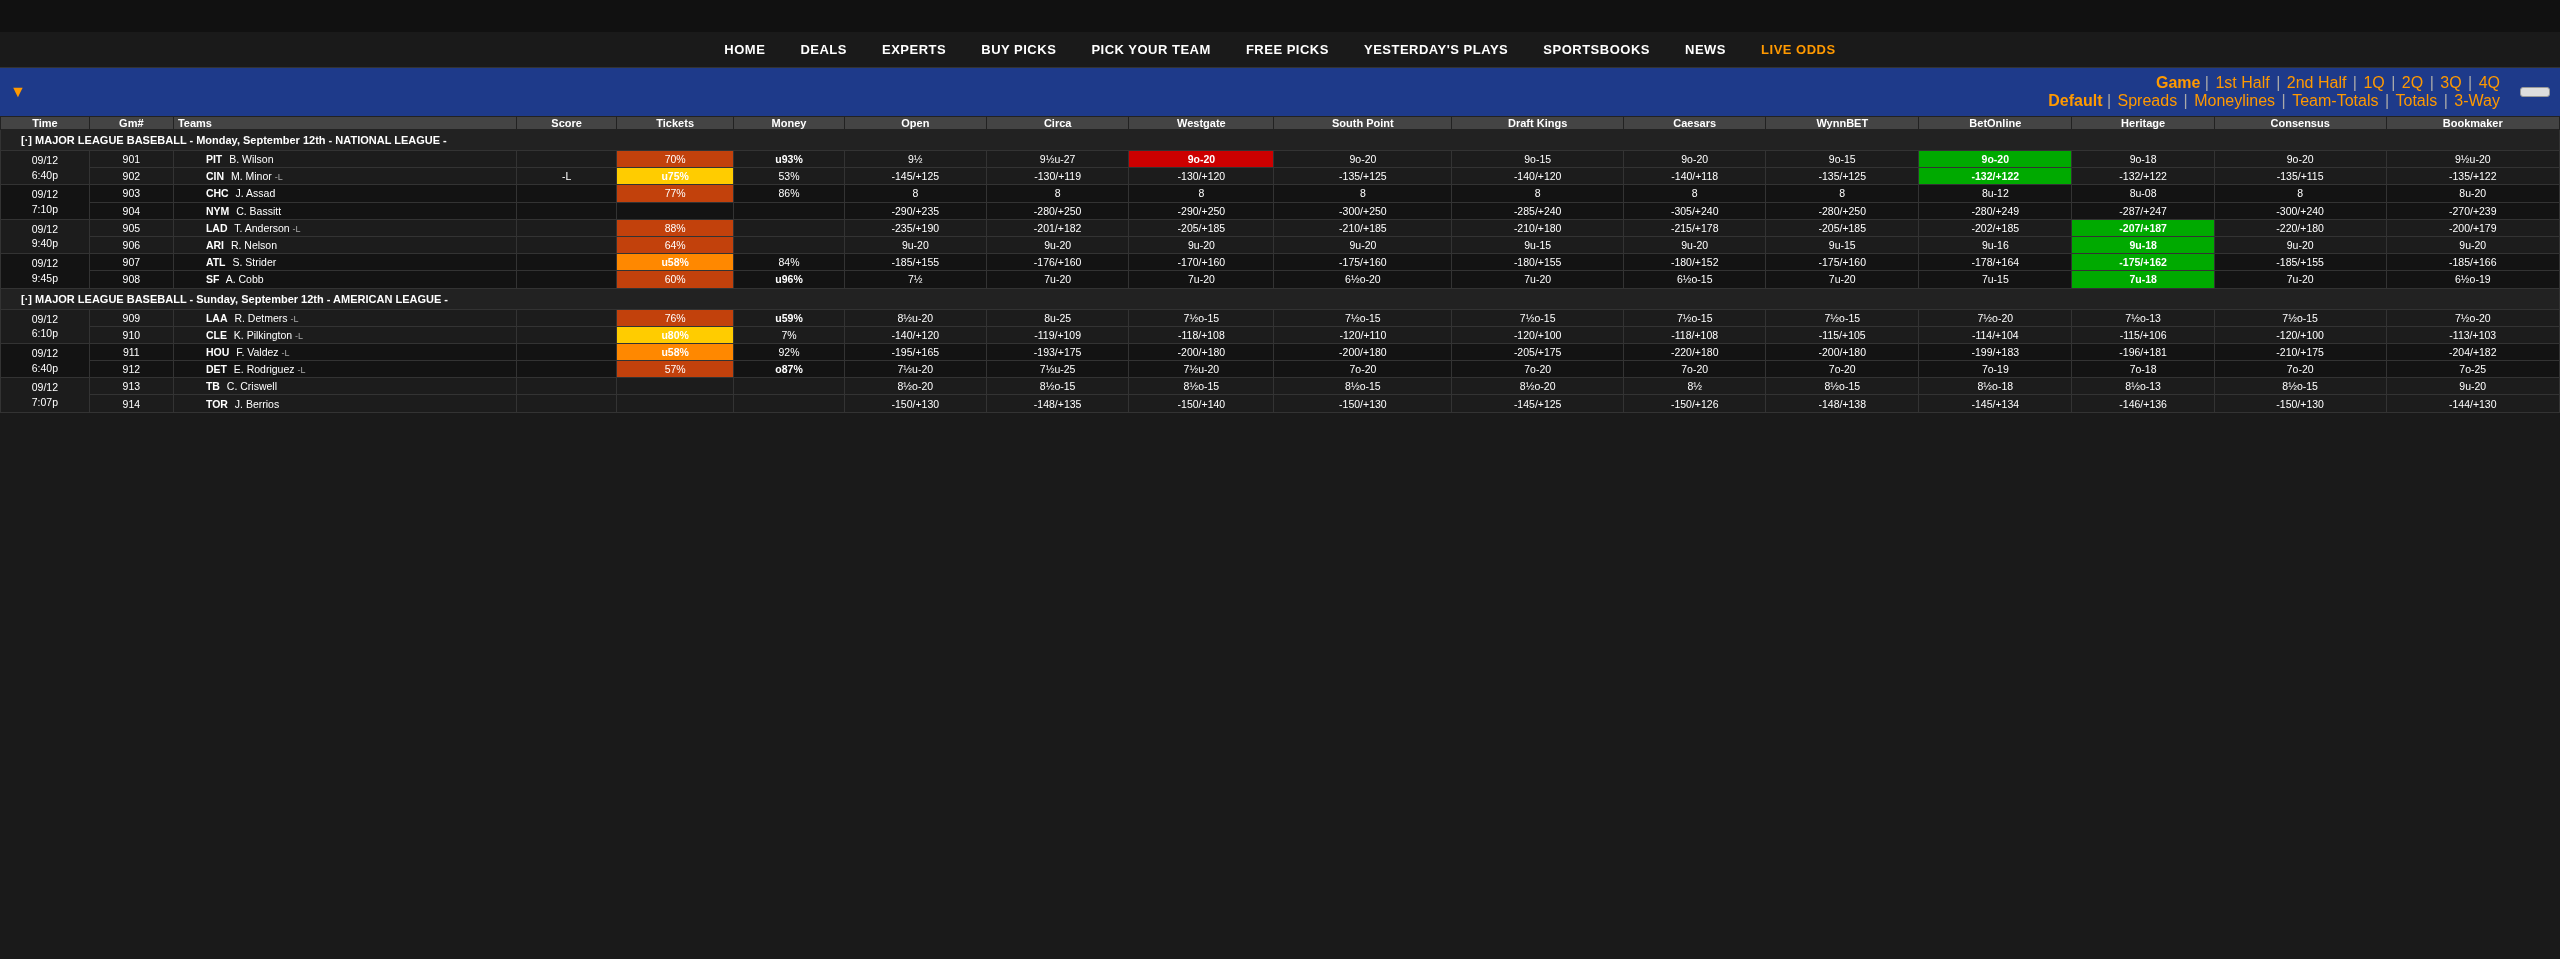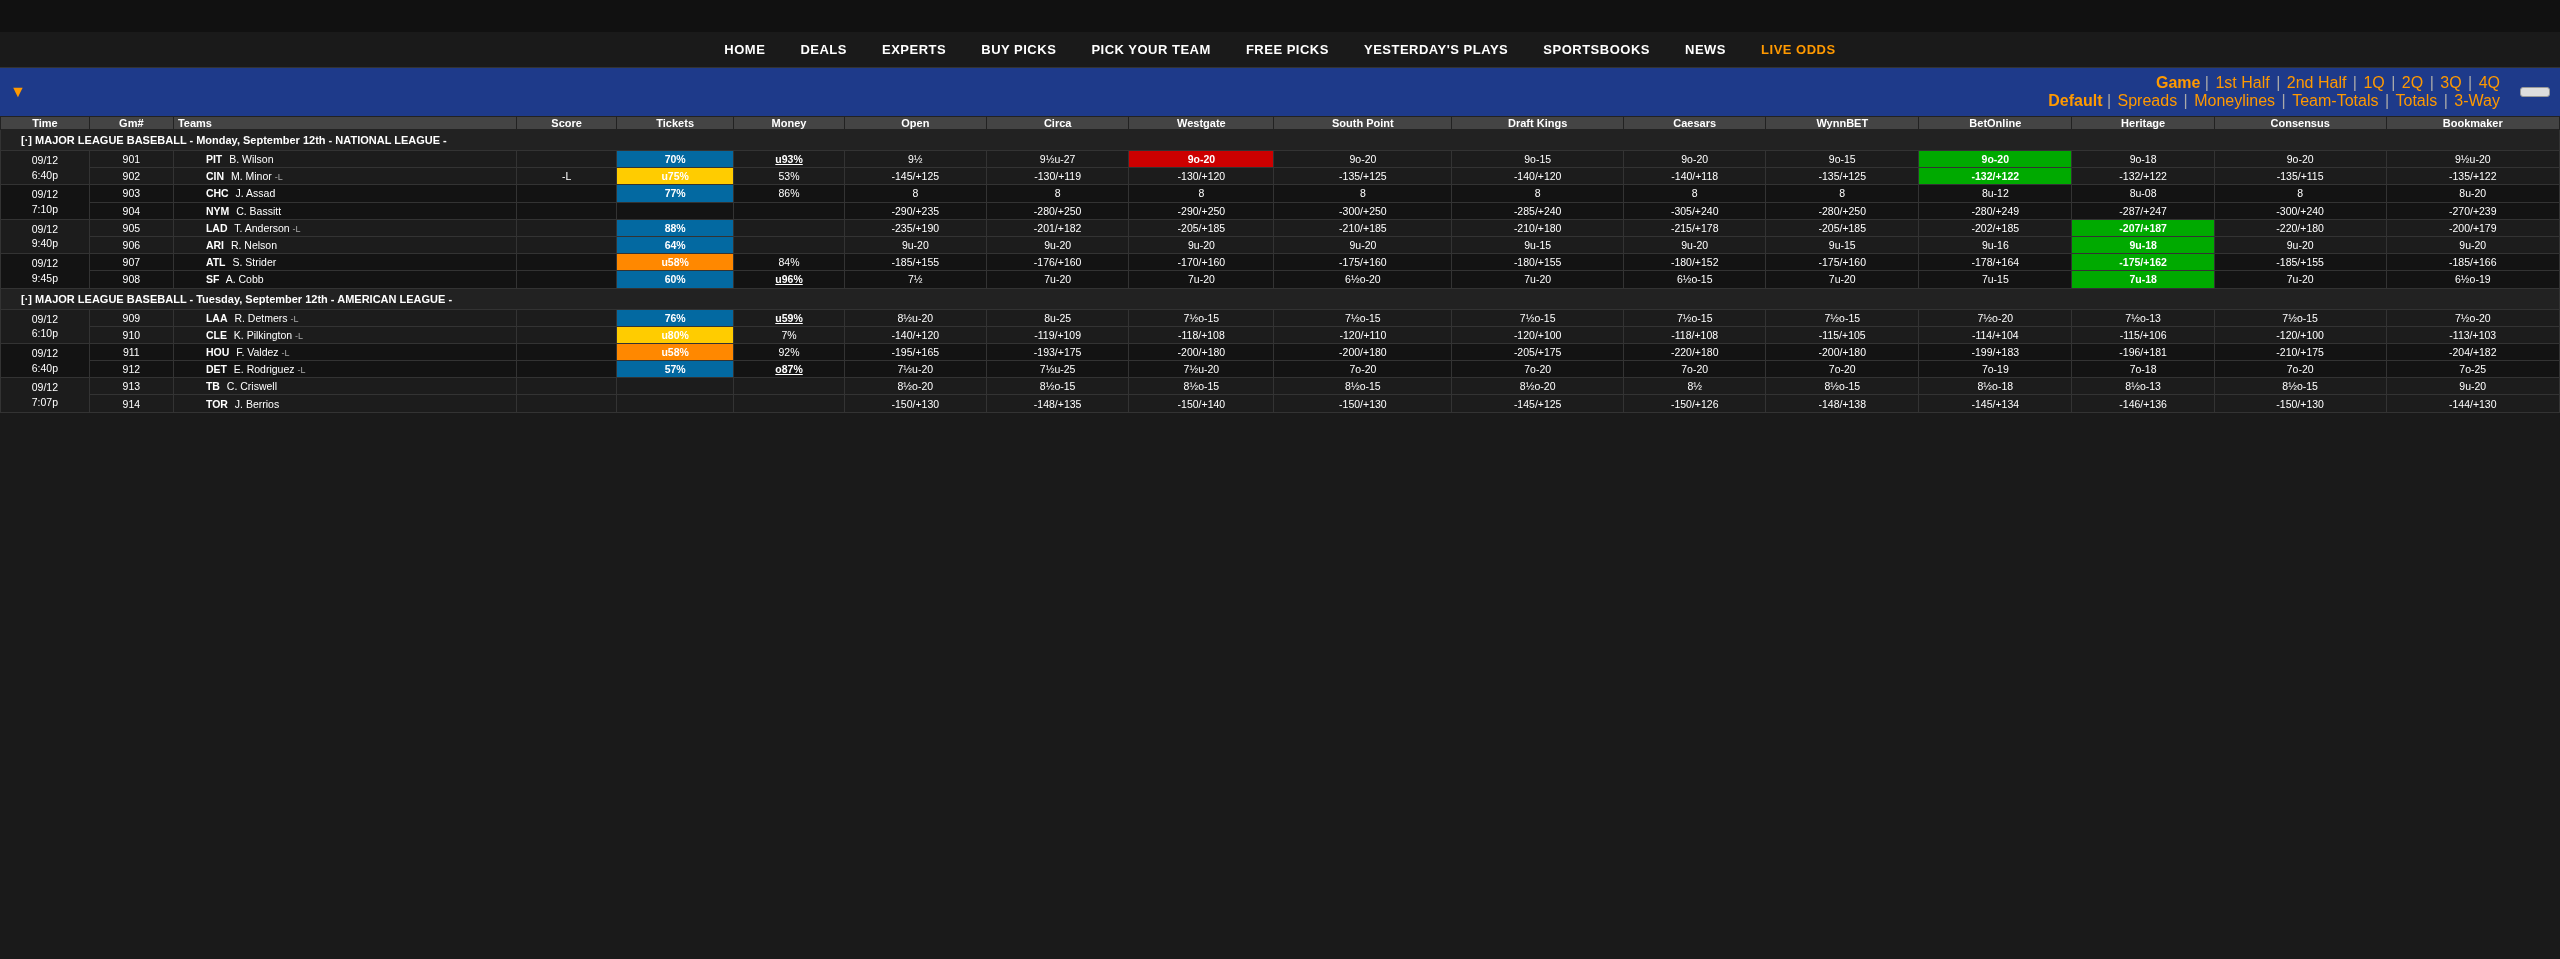--- a/index.html
+++ b/index.html
@@ -30,24 +30,24 @@
     
     .odds-table { width: 100%; border-collapse: collapse; }
     .odds-table th { background: #444; color: #fff; text-align: center; padding: 0 4px; font-size: 11px; border: 1px solid #222; white-space: nowrap; }
     .odds-table td { border: 1px solid #333; padding: 2px 4px; text-align: center; vertical-align: middle; color: #fff; font-size: 10.5px; white-space: nowrap; }
     .odds-table td.left { text-align: left; }
 
     
     .section-header td { background: #222; color: #fff; font-weight: bold; font-size: 11px; text-align: left; padding: 4px 20px; }
 
     
-    .tick-green { background: #0369a1; color: #000; font-weight: bold; }
+    .tick-green { background: #c2410c; color: #000; font-weight: normal; }
     .tick-yellow { background: #ffcc00; color: #000; font-weight: bold; }
     .tick-orange { background: #ff8800; color: #000; font-weight: bold; }
-    .tick-u { color: #f90; font-weight: bold; text-decoration: underline; }
+    .tick-u { color: #f90; font-weight: bold; }
     .tick-plain { color: #fff; }
 
     
     .cell-red { background: #cc0000; color: #fff; font-weight: bold; }
     .cell-green { background: #00aa00; color: #fff; font-weight: bold; }
 
     .time-cell { font-size: 10px; line-height: 1.4; }
     .team-abbr { font-weight: bold; margin-right: 4px; margin-left: 28px; }
     .indicator { color: #aaa; font-size: 9px; }
   </style>
@@ -269,21 +269,21 @@
         <td>6½o-20</td>
         <td>7u-20</td>
         <td>6½o-15</td>
         <td>7u-20</td>
         <td class="">7u-15</td>
         <td class="cell-green">7u-18</td>
         <td>7u-20</td>
         <td>6½o-19</td>
       </tr>
       <tr class="section-header">
-        <td colspan="17">[·] MAJOR LEAGUE BASEBALL - Tuesday, September 12th - AMERICAN LEAGUE -</td>
+        <td colspan="17">[·] MAJOR LEAGUE BASEBALL - Sunday, September 12th - AMERICAN LEAGUE -</td>
       </tr>
       <tr style="background:#1c1c1c">
         <td rowspan="2" class="time-cell">09/12<br>6:10p</td>
         <td>909</td>
         <td class="left"><span class="team-abbr">LAA</span> R. Detmers <span class="indicator">-L</span></td>
         <td></td>
         <td class="tick-green">76%</td>
         <td class="tick-u">u59%</td>
         <td>8½u-20</td>
         <td>8u-25</td>

